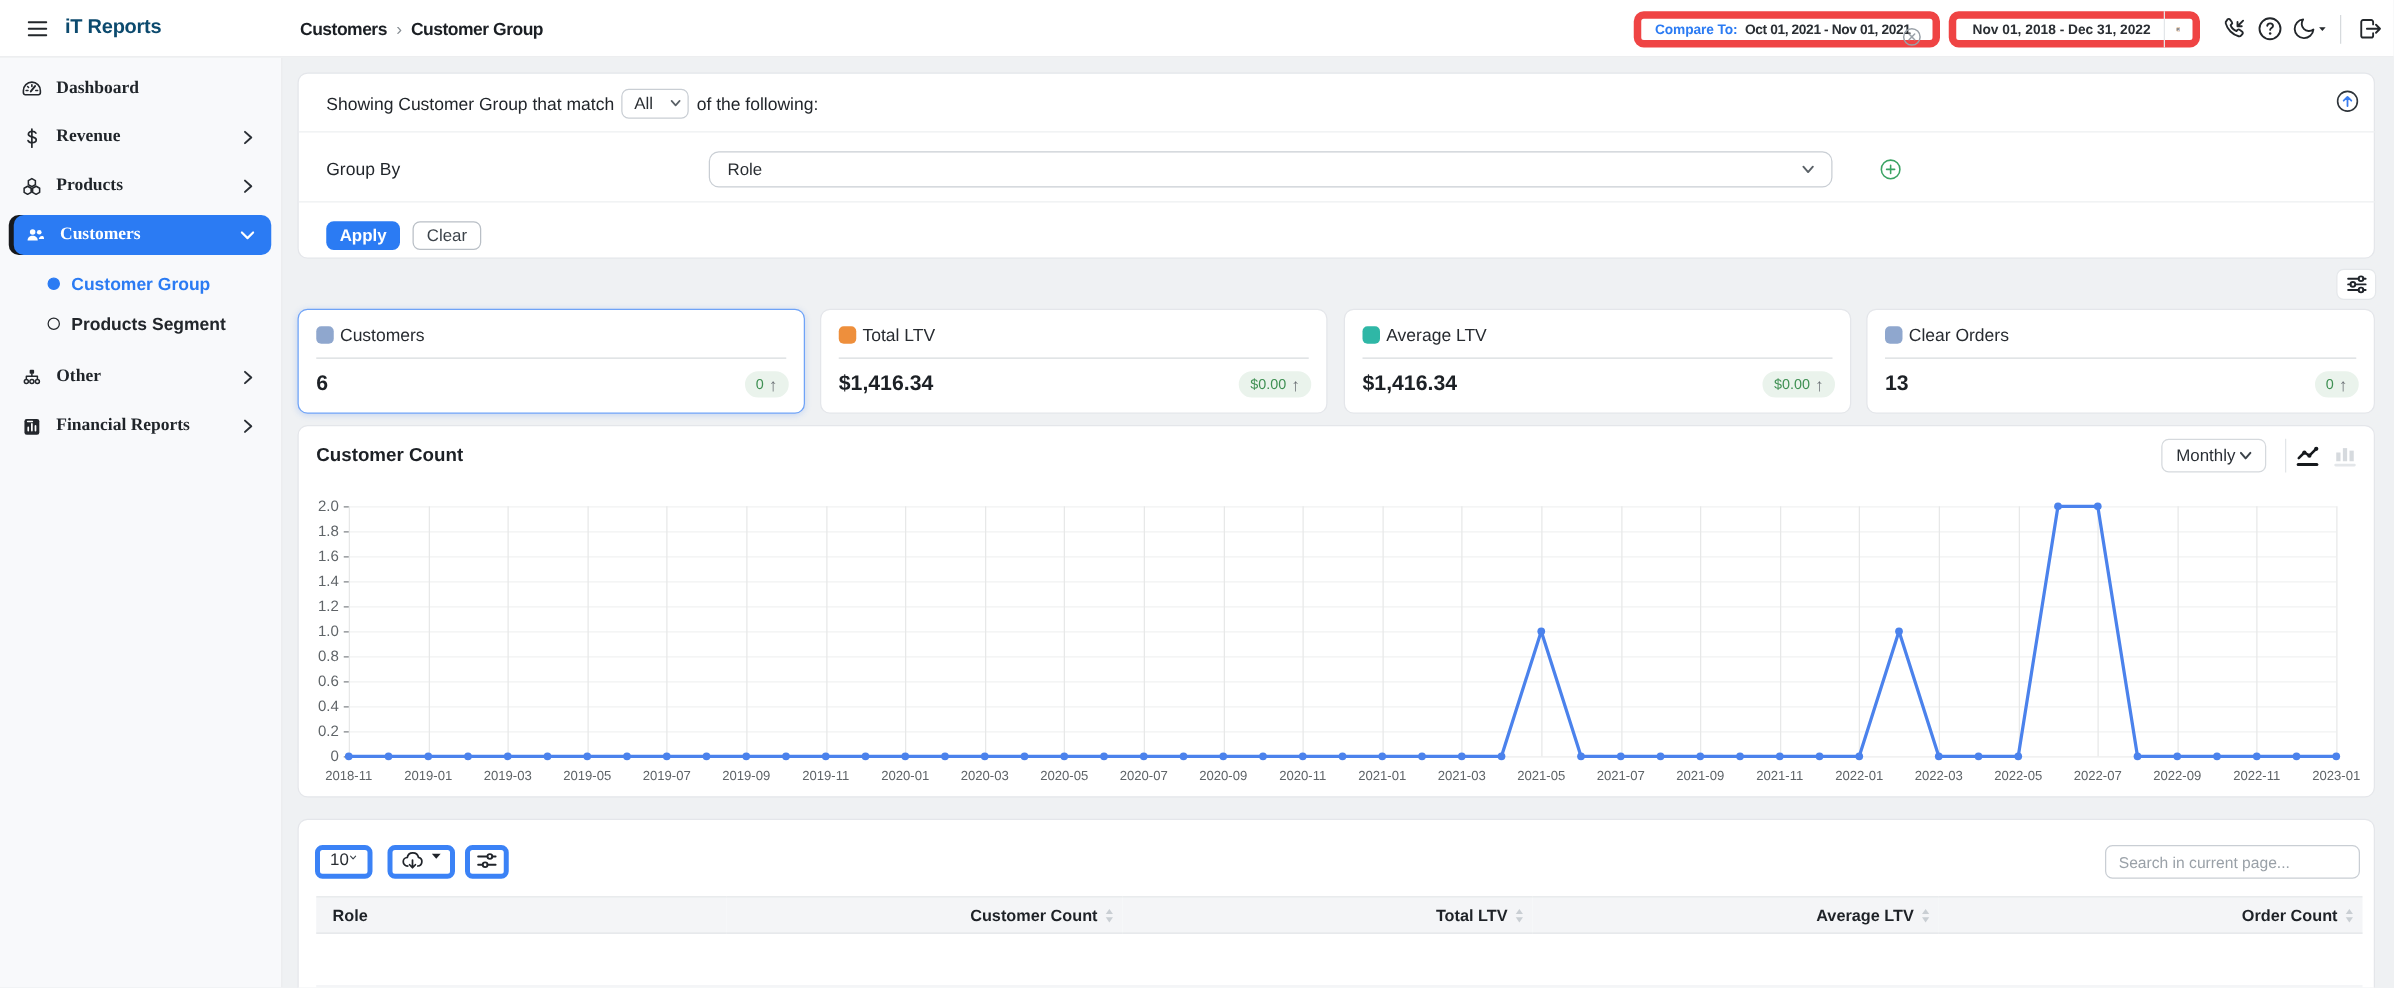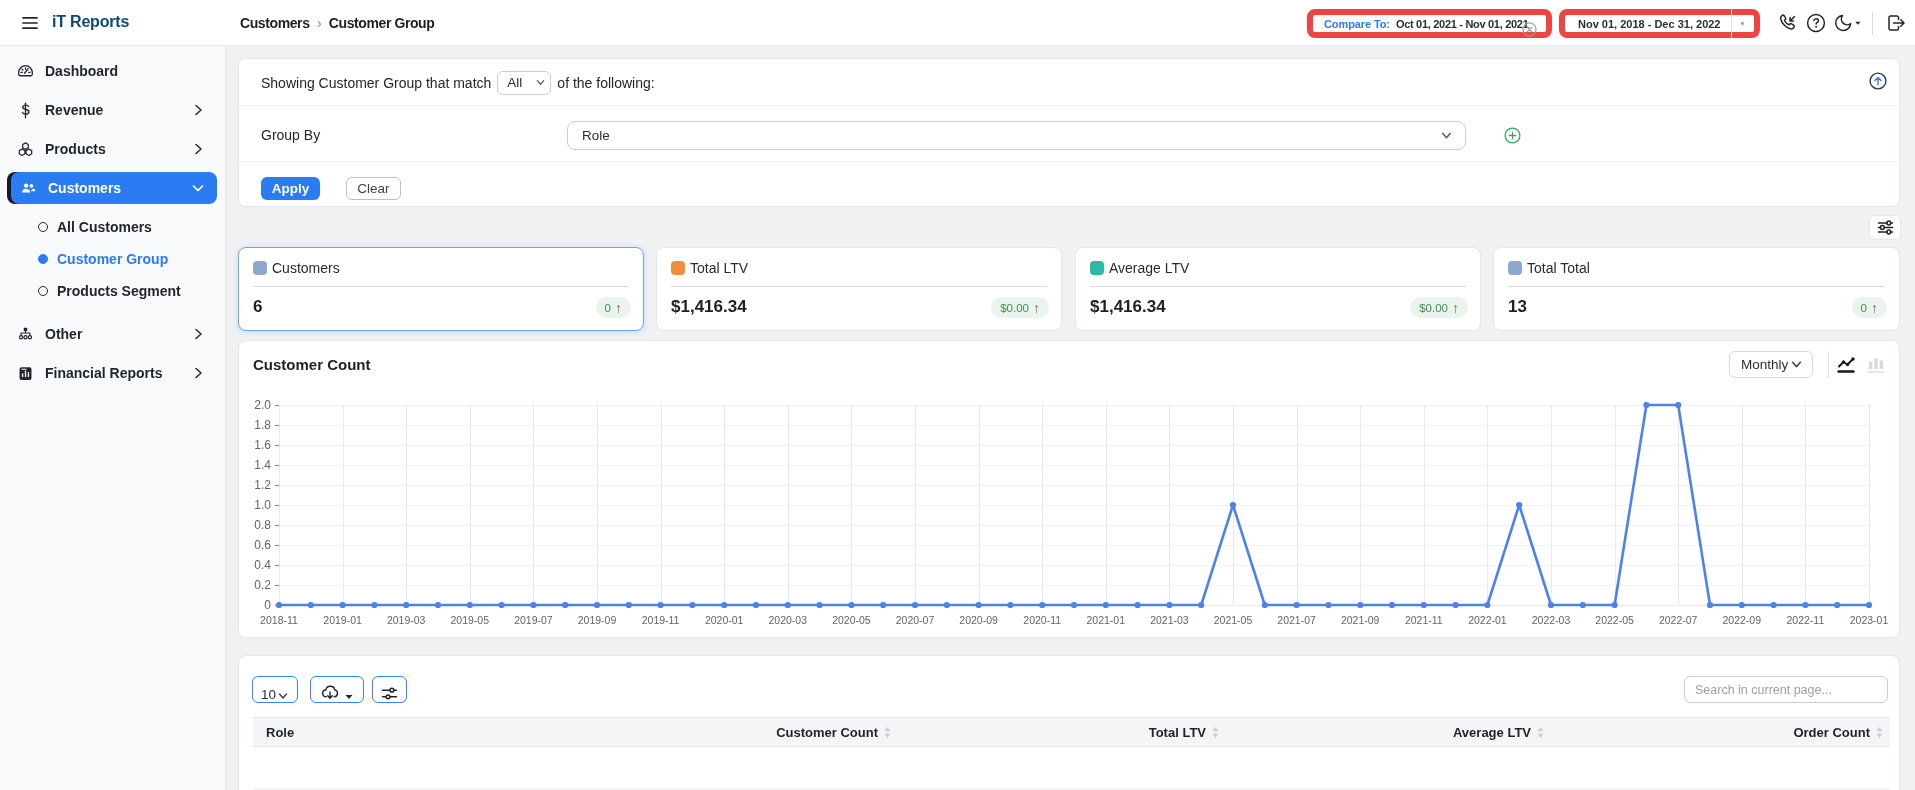--- a/index.html
+++ b/index.html
@@ -16,39 +16,39 @@
 #cmp .lbl { color:#2b7bf3; font-weight:700; font-size:11px; margin-right:6px; letter-spacing:-.1px; }
 #cmp .dates { color:#2a2e33; font-weight:600; font-size:11px; letter-spacing:-.3px; }
 #dater { left:1559px; width:201px; padding:0 0 0 13px; white-space:nowrap; }
 #dater .dates { color:#2a2e33; font-weight:600; font-size:11px;text-align:right; }
 #dater .divv { width:1px; height:29px; background:#e3e6e9; margin-left:11px; }
 .icbtn { position:absolute; top:13px; width:20px; height:20px; }
 
 #sidebar { position:absolute; left:0; top:46px; width:226px; height:744px; background:#f8f9fb; border-right:1px solid #e7e9ec; }
 .mitem { position:relative; height:32px; margin:0 8px 7px 8px; display:flex; align-items:center; border-radius:8px; color:#1f2429; }
 .mitem .mic { width:17px; height:17px; margin-left:9px; flex:none; }
-.mitem .mlab { margin-left:11px; font-size:14px; font-weight:600; }
+.mitem .mlab { margin-left:11px; font-size:14px; font-weight:600;font-family:Liberation Serif, serif; }
 .mitem .chev { position:absolute; right:12px; top:9px; width:14px; height:14px; }
 .mitem.active { background:#2b7bf3; color:#fff; margin-left:11px; margin-right:8px; box-shadow:-4px 0 0 #17191c; }
 .sub { position:relative; height:32px; display:flex; align-items:center; color:#22262b; }
 .sub .dot { width:10px; height:10px; border-radius:50%; border:1.6px solid #23272c; margin-left:38px; flex:none; }
 .sub .dot.on { background:#2b7bf3; border-color:#2b7bf3; }
 .sub .slab { margin-left:9px; font-size:14px; font-weight:600; }
 .sub.on .slab { color:#2b7bf3; font-weight:700; }
 
 .card { position:absolute; background:#fff; border:1px solid #e4e6ea; border-radius:8px; }
 #fcard { left:238px; top:58px; width:1662px; height:149px; }
 .frow1 { position:absolute; left:22px; top:0; height:47px; display:flex; align-items:center; font-size:14px; color:#22262b; }
 .fdiv { position:absolute; left:0; width:1662px; height:1px; background:#edeff1; }
 .selsm { display:inline-flex; align-items:center; justify-content:space-between; border:1px solid #c9ced4; border-radius:6px; height:24px; padding:0 4px 0 9px; margin:0 6px; width:54px; font-size:13.5px; color:#2a2e33; }
 #gb { position:absolute; left:22px; top:68px; font-size:14px; color:#22262b; }
 #rolesel { position:absolute; left:328px; top:62px; width:899px; height:29px; border:1px solid #c9ced4; border-radius:8px; display:flex; align-items:center; justify-content:space-between; padding:0 12px 0 14px; font-size:13.5px; color:#2a2e33; }
 .btn { position:absolute; height:23px; border-radius:6px; font-size:13.5px; font-weight:600; display:flex; align-items:center; justify-content:center; }
 #applyb { left:22px; top:118px; width:59px; background:#2b7bf3; color:#fff; }
-#clearb { left:91px; top:118px; width:55px; background:#fff; border:1px solid #b9bfc6; color:#3c434a; font-weight:400;margin-left:16px; }
+#clearb { left:91px; top:118px; width:55px; background:#fff; border:1px solid #b9bfc6; color:#3c434a; font-weight:400; }
 #setbtn { left:1869px; top:215px; width:32px; height:25px; background:#fff; border:1px solid #e4e7ea; border-radius:6px; display:flex; align-items:center; justify-content:center; position:absolute; }
 
 .scard { position:absolute; top:247px; width:406px; height:84px; background:#fff; border:1px solid #e4e6ea; border-radius:8px; }
 .scard.sel { border:1px solid #6fa3f7; box-shadow:0 1px 5px rgba(70,130,240,.25); }
 .scard .sq { position:absolute; left:14px; top:13px; width:14px; height:14px; border-radius:4px; }
 .scard .ttl { position:absolute; left:33px; top:12px; font-size:14px; color:#272b30; }
 .scard .dv { position:absolute; left:14px; right:14px; top:38px; height:1px; background:#d8dbde; }
 .scard .val { position:absolute; left:14px; top:49px; font-size:17px; font-weight:700; color:#1d2126; }
 .scard .chg { position:absolute; right:12px; top:49px; height:21px; border-radius:11px; background:#eaf3ec; color:#3f9053; font-size:11.5px; font-weight:400; display:flex; align-items:center; padding:0 9px; }
 .scard .chg .arr { color:#6b7075; margin-left:4px; font-size:14px; line-height:1; }
@@ -56,21 +56,21 @@
 </head>
 <body>
 <style>
 
 #ccard { left:238px; top:340px; width:1662px; height:298px; position:absolute; background:#fff; border:1px solid #e4e6ea; border-radius:8px; }
 #ctitle { position:absolute; left:14px; top:15px; font-size:15px; font-weight:700; color:#1d2126; }
 #msel { position:absolute; left:1490px; top:10px; width:84px; height:27px; border:1px solid #d5d9dd; border-radius:6px; display:flex; align-items:center; justify-content:space-between; padding:0 9px 0 11px; font-size:13.5px; color:#2a2f35; }
 #cdiv { position:absolute; left:1589px; top:10px; width:1px; height:27px; background:#e2e5e8; }
 
 #tcard { left:238px; top:655px; width:1662px; height:160px; position:absolute; background:#fff; border:1px solid #e4e6ea; border-radius:8px; }
-.tbtn { position:absolute; top:20px; height:27px; background:#fff; border:1px solid #3b82f6; border-radius:6px; display:flex; align-items:flex-end; justify-content:center; }
+.tbtn { position:absolute; top:20px; height:27px; background:#fff; border:4px solid #3b82f6; border-radius:6px; display:flex; align-items:flex-start; justify-content:center; }
 #psel { left:13px; width:46px; padding:0 8px; justify-content:space-between; font-size:13.5px; color:#2a2e33; }
 #expb { left:71px; width:54px; }
 #colb { left:133px; width:35px; }
 #srch { position:absolute; left:1445px; top:20px; width:204px; height:27px; border:1px solid #c9ced4; border-radius:6px; display:flex; align-items:center; padding:0 10px; font-size:12.5px; color:#9aa1a8; }
 table.grid { position:absolute; left:14px; top:61px; width:1637px; border-collapse:collapse; table-layout:fixed; }
 table.grid th { background:#f4f5f7; border-top:1px solid #e2e5e8; border-bottom:1px solid #e2e5e8; height:29px; font-size:13px; font-weight:700; color:#1e2227; padding:0; }
 table.grid td { height:37px; font-size:13px; color:#272b30; border-bottom:1px solid #e8eaed; padding:0; }
 .thr { display:flex; align-items:center; justify-content:flex-end; padding-right:6px; }
 .thl { display:flex; align-items:center; justify-content:flex-start; padding-left:13px; }
 .sorter { margin-left:5px; }
@@ -156,24 +156,20 @@
         <circle cx="7.2" cy="6.6" r="2.6" fill="#fff"></circle>
         <circle cx="13.4" cy="6.8" r="2.2" fill="#fff"></circle>
         <path d="M2.4 14.6c0-2.5 2.1-4.4 4.8-4.4s4.8 1.9 4.8 4.4z" fill="#fff"></path>
         <path d="M13 13.2c.4-1.8 1.8-3 3.3-2.8 1.4.1 1.6 1.4 1.6 2.8z" fill="#fff"></path>
       </svg>
     <span class="mlab">Customers</span>
     <svg class="chev" viewBox="0 0 14 14">
         <path d="M2.5 5L7 9.5 11.5 5" fill="none" stroke="#fff" stroke-width="1.7" stroke-linecap="round" stroke-linejoin="round"></path>
       </svg>
   </div>
-  <div class="sub">
-      <span class="dot"></span>
-      <span class="slab">All Customers</span>
-    </div>
   <div class="sub on">
       <span class="dot on"></span>
       <span class="slab">Customer Group</span>
     </div>
   <div class="sub">
       <span class="dot"></span>
       <span class="slab">Products Segment</span>
     </div>
   <div style="height:11px"></div>
   <div class="mitem">
@@ -248,21 +244,21 @@
 </div>
 <div class="scard" style="left:1075px">
   <span class="sq" style="background:#2fb7a6"></span>
     <span class="ttl">Average LTV</span>
   <div class="dv"></div>
     <div class="val">$1,416.34</div>
   <div class="chg">$0.00<span class="arr">↑</span></div>
 </div>
 <div class="scard" style="left:1493px;width:407px">
   <span class="sq" style="background:#8fa7ce"></span>
-    <span class="ttl">Total Total</span>
+    <span class="ttl">Clear Orders</span>
   <div class="dv"></div>
     <div class="val">13</div>
   <div class="chg">0<span class="arr">↑</span></div>
 </div>
 <div id="ccard">
   <div id="ctitle">Customer Count</div>
   <div id="msel">Monthly <svg width="13" height="13" viewBox="0 0 12 12">
         <path d="M2.5 4l3.5 4 3.5-4" fill="none" stroke="#3c434a" stroke-width="1.5" stroke-linecap="round" stroke-linejoin="round"></path>
       </svg></div>
   <div id="cdiv"></div>

